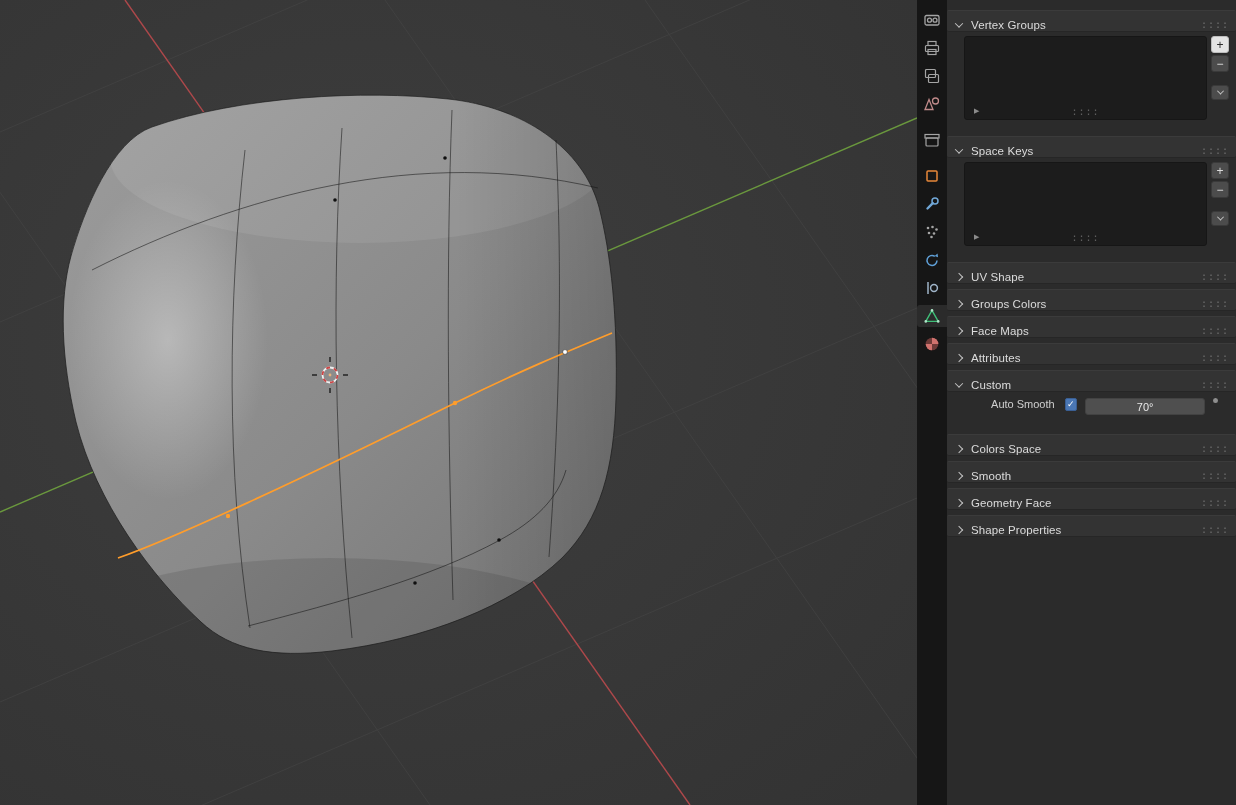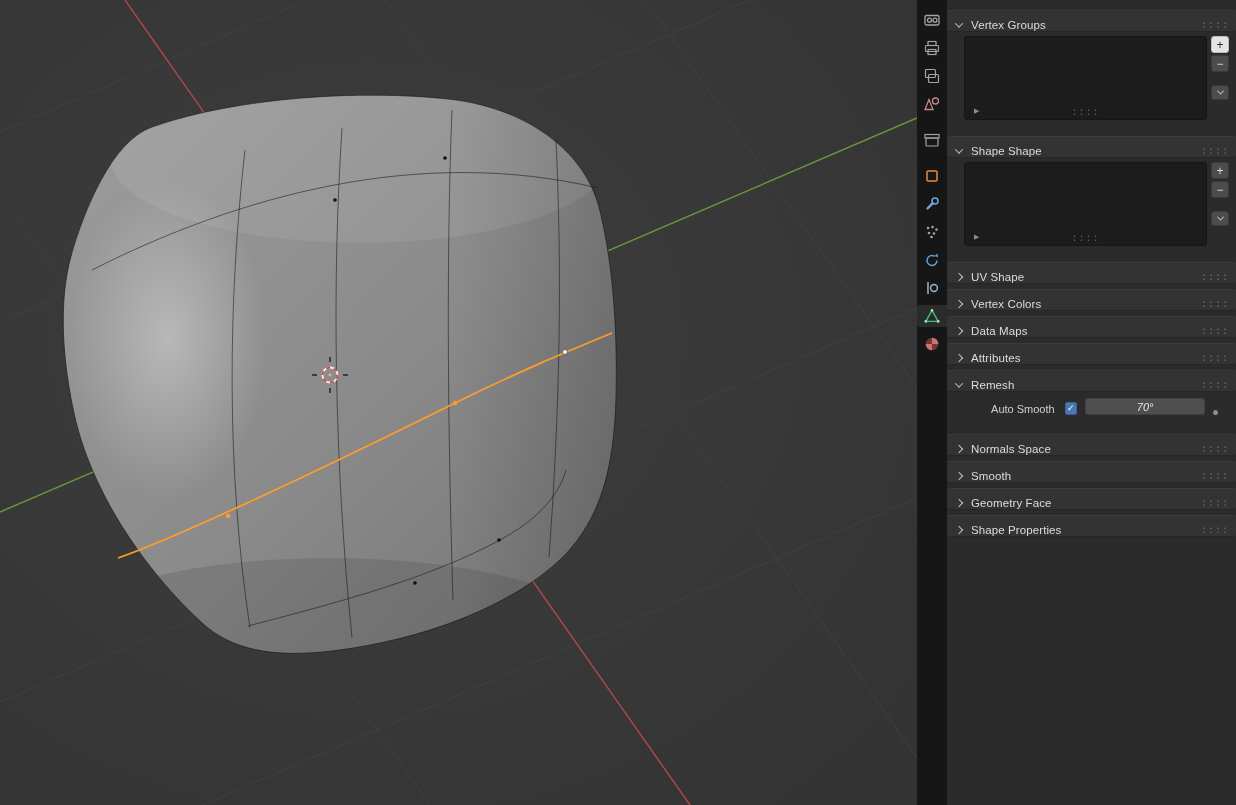--- a/index.html
+++ b/index.html
@@ -47,28 +47,28 @@
                font-size:10px; letter-spacing:1px; font-family:"DejaVu Sans Mono",monospace; }
   .side-btns { width:18px; display:flex; flex-direction:column; gap:2px; }
   .sbtn { width:18px; height:17px; background:#4c4c4c; border:1px solid #3a3a3a;
           border-radius:3px; color:#dcdcdc; font-size:12px; line-height:1; display:flex;
           align-items:center; justify-content:center; cursor:pointer; padding:0;
           font-family:inherit; }
   .sbtn.light { background:#e4e4e4; color:#2b2b2b; border-color:#bdbdbd; }
   .sbtn.dd { margin-top:11px; height:15px; }
   .sbtn .chev { margin:0; width:5px; height:5px; border-color:#c9c9c9; }
 
-  .pbody-normals { display:flex; align-items:flex-end; padding:6px 18px 7px 0; }
+  .pbody-normals { display:flex; align-items:flex-start; padding:6px 18px 7px 0; }
   .ns-label { width:113px; text-align:right; padding-right:0; color:#cfcfcf; }
   .checkbox { width:13px; height:13px; background:#4a77b5; border:1px solid #3a5f94;
               border-radius:2px; margin-left:10px; display:flex; align-items:center;
               justify-content:center; color:#fff; font-size:9px; line-height:1; cursor:pointer; }
   .num-field { width:126px; height:17px; margin-left:8px; background:#4f4f4f;
                border:1px solid #424242; border-radius:3px; display:flex; align-items:center;
-               justify-content:center; color:#e8e8e8; font-size:11px; cursor:pointer;font-style:italic; }
+               justify-content:center; color:#e8e8e8; font-size:11px; cursor:pointer; }
   .deco-dot { width:5px; height:5px; border-radius:50%; background:#8f8f8f; margin-left:8px;
               cursor:pointer; }
 </style>
 </head>
 <body>
 
 <div class="app">
 
   <div class="viewport">
     <svg width="917" height="805" viewBox="0 0 917 805">
@@ -281,21 +281,21 @@
           <button class="sbtn dd">
               <span class="chev down"></span>
             </button>
         </div>
       </div>
     </div>
 
     <div class="panel list-panel">
       <div class="phead">
         <span class="chev down"></span>
-        <span class="plabel">Shape Shape</span>
+        <span class="plabel">Space Keys</span>
         <span class="grip">::::</span>
       </div>
       <div class="pbody-list">
         <div class="listbox">
           <div class="list-footer">
             <span class="filter-tri">▶</span>
             <span class="list-grip">::::</span>
           </div>
         </div>
         <div class="side-btns">
@@ -312,61 +312,61 @@
       <div class="phead">
         <span class="chev right"></span>
         <span class="plabel">UV Shape</span>
         <span class="grip">::::</span>
       </div>
     </div>
 
     <div class="panel">
       <div class="phead">
         <span class="chev right"></span>
-        <span class="plabel">Vertex Colors</span>
-        <span class="grip">::::</span>
-      </div>
-    </div>
-
-    <div class="panel">
-      <div class="phead">
-        <span class="chev right"></span>
-        <span class="plabel">Data Maps</span>
+        <span class="plabel">Groups Colors</span>
+        <span class="grip">::::</span>
+      </div>
+    </div>
+
+    <div class="panel">
+      <div class="phead">
+        <span class="chev right"></span>
+        <span class="plabel">Face Maps</span>
         <span class="grip">::::</span>
       </div>
     </div>
 
     <div class="panel">
       <div class="phead">
         <span class="chev right"></span>
         <span class="plabel">Attributes</span>
         <span class="grip">::::</span>
       </div>
     </div>
 
     <div class="panel normals-panel">
       <div class="phead">
         <span class="chev down"></span>
-        <span class="plabel">Remesh</span>
+        <span class="plabel">Custom</span>
         <span class="grip">::::</span>
       </div>
       <div class="pbody-normals">
         <span class="ns-label">Auto Smooth</span>
         <span class="checkbox">
             <span>✓</span>
           </span>
         <span class="num-field">70°</span>
         <span class="deco-dot"></span>
       </div>
     </div>
 
     <div class="panel">
       <div class="phead">
         <span class="chev right"></span>
-        <span class="plabel">Normals Space</span>
+        <span class="plabel">Colors Space</span>
         <span class="grip">::::</span>
       </div>
     </div>
 
     <div class="panel">
       <div class="phead">
         <span class="chev right"></span>
         <span class="plabel">Smooth</span>
         <span class="grip">::::</span>
       </div>

